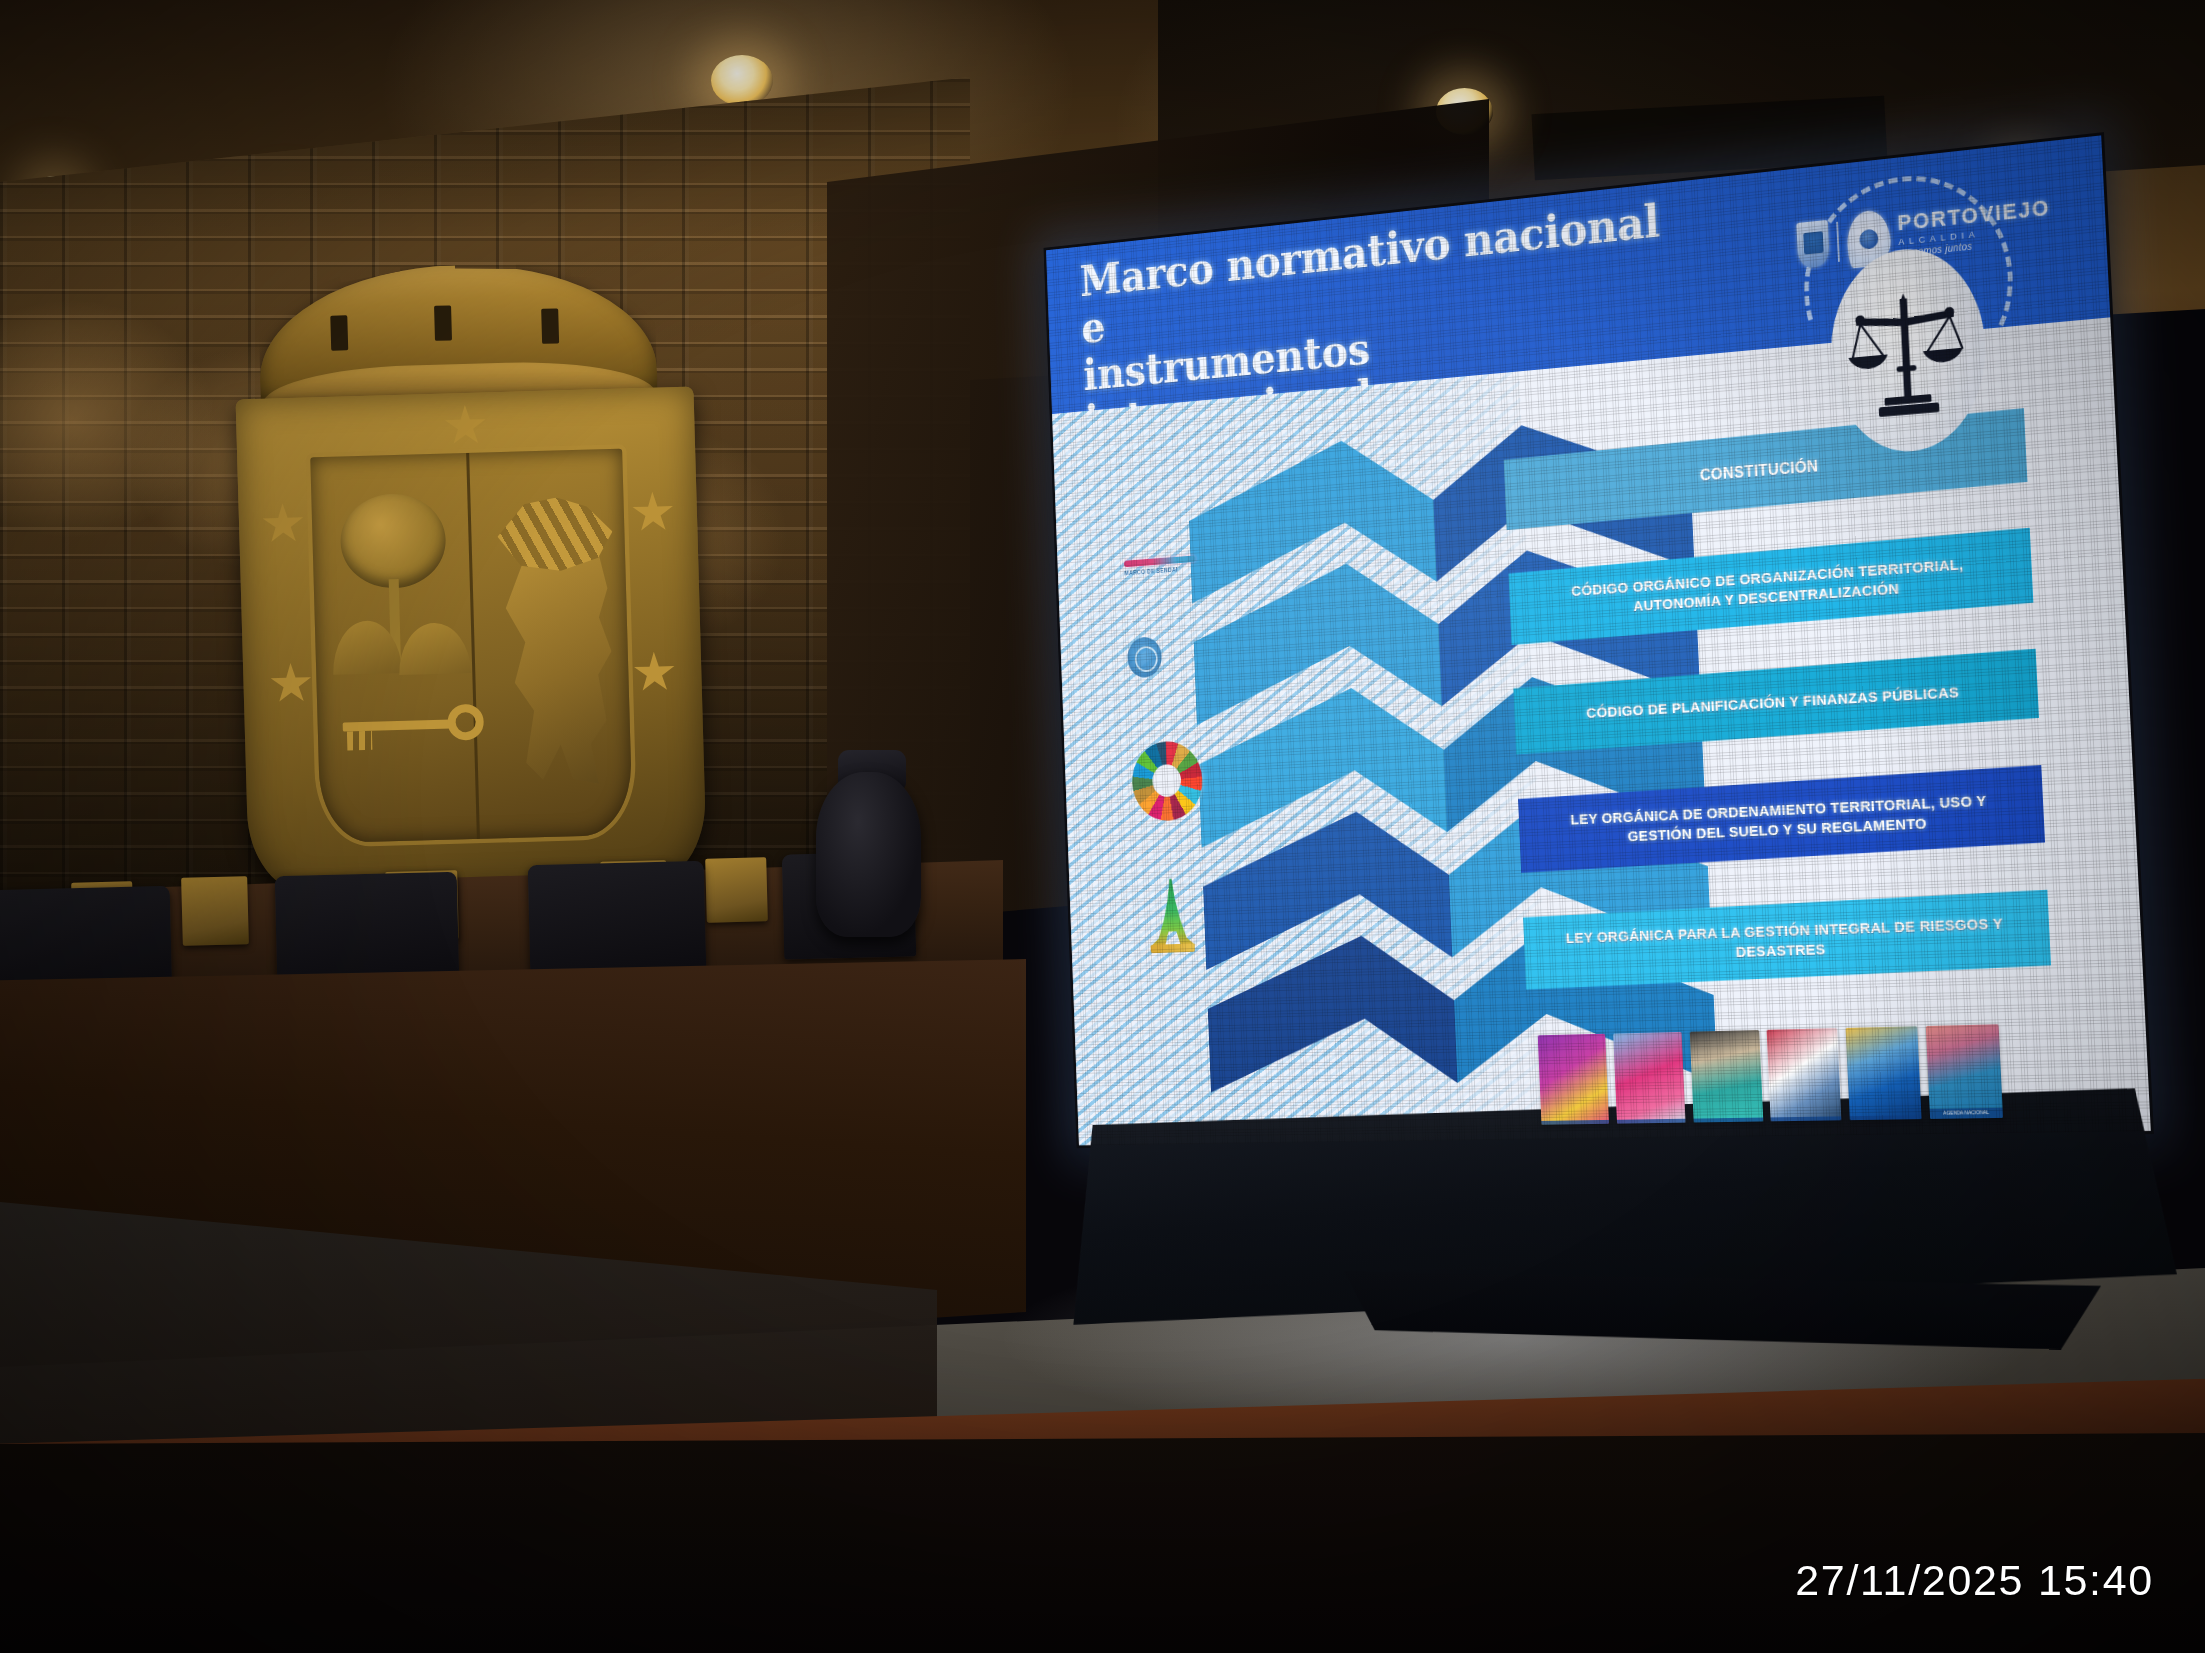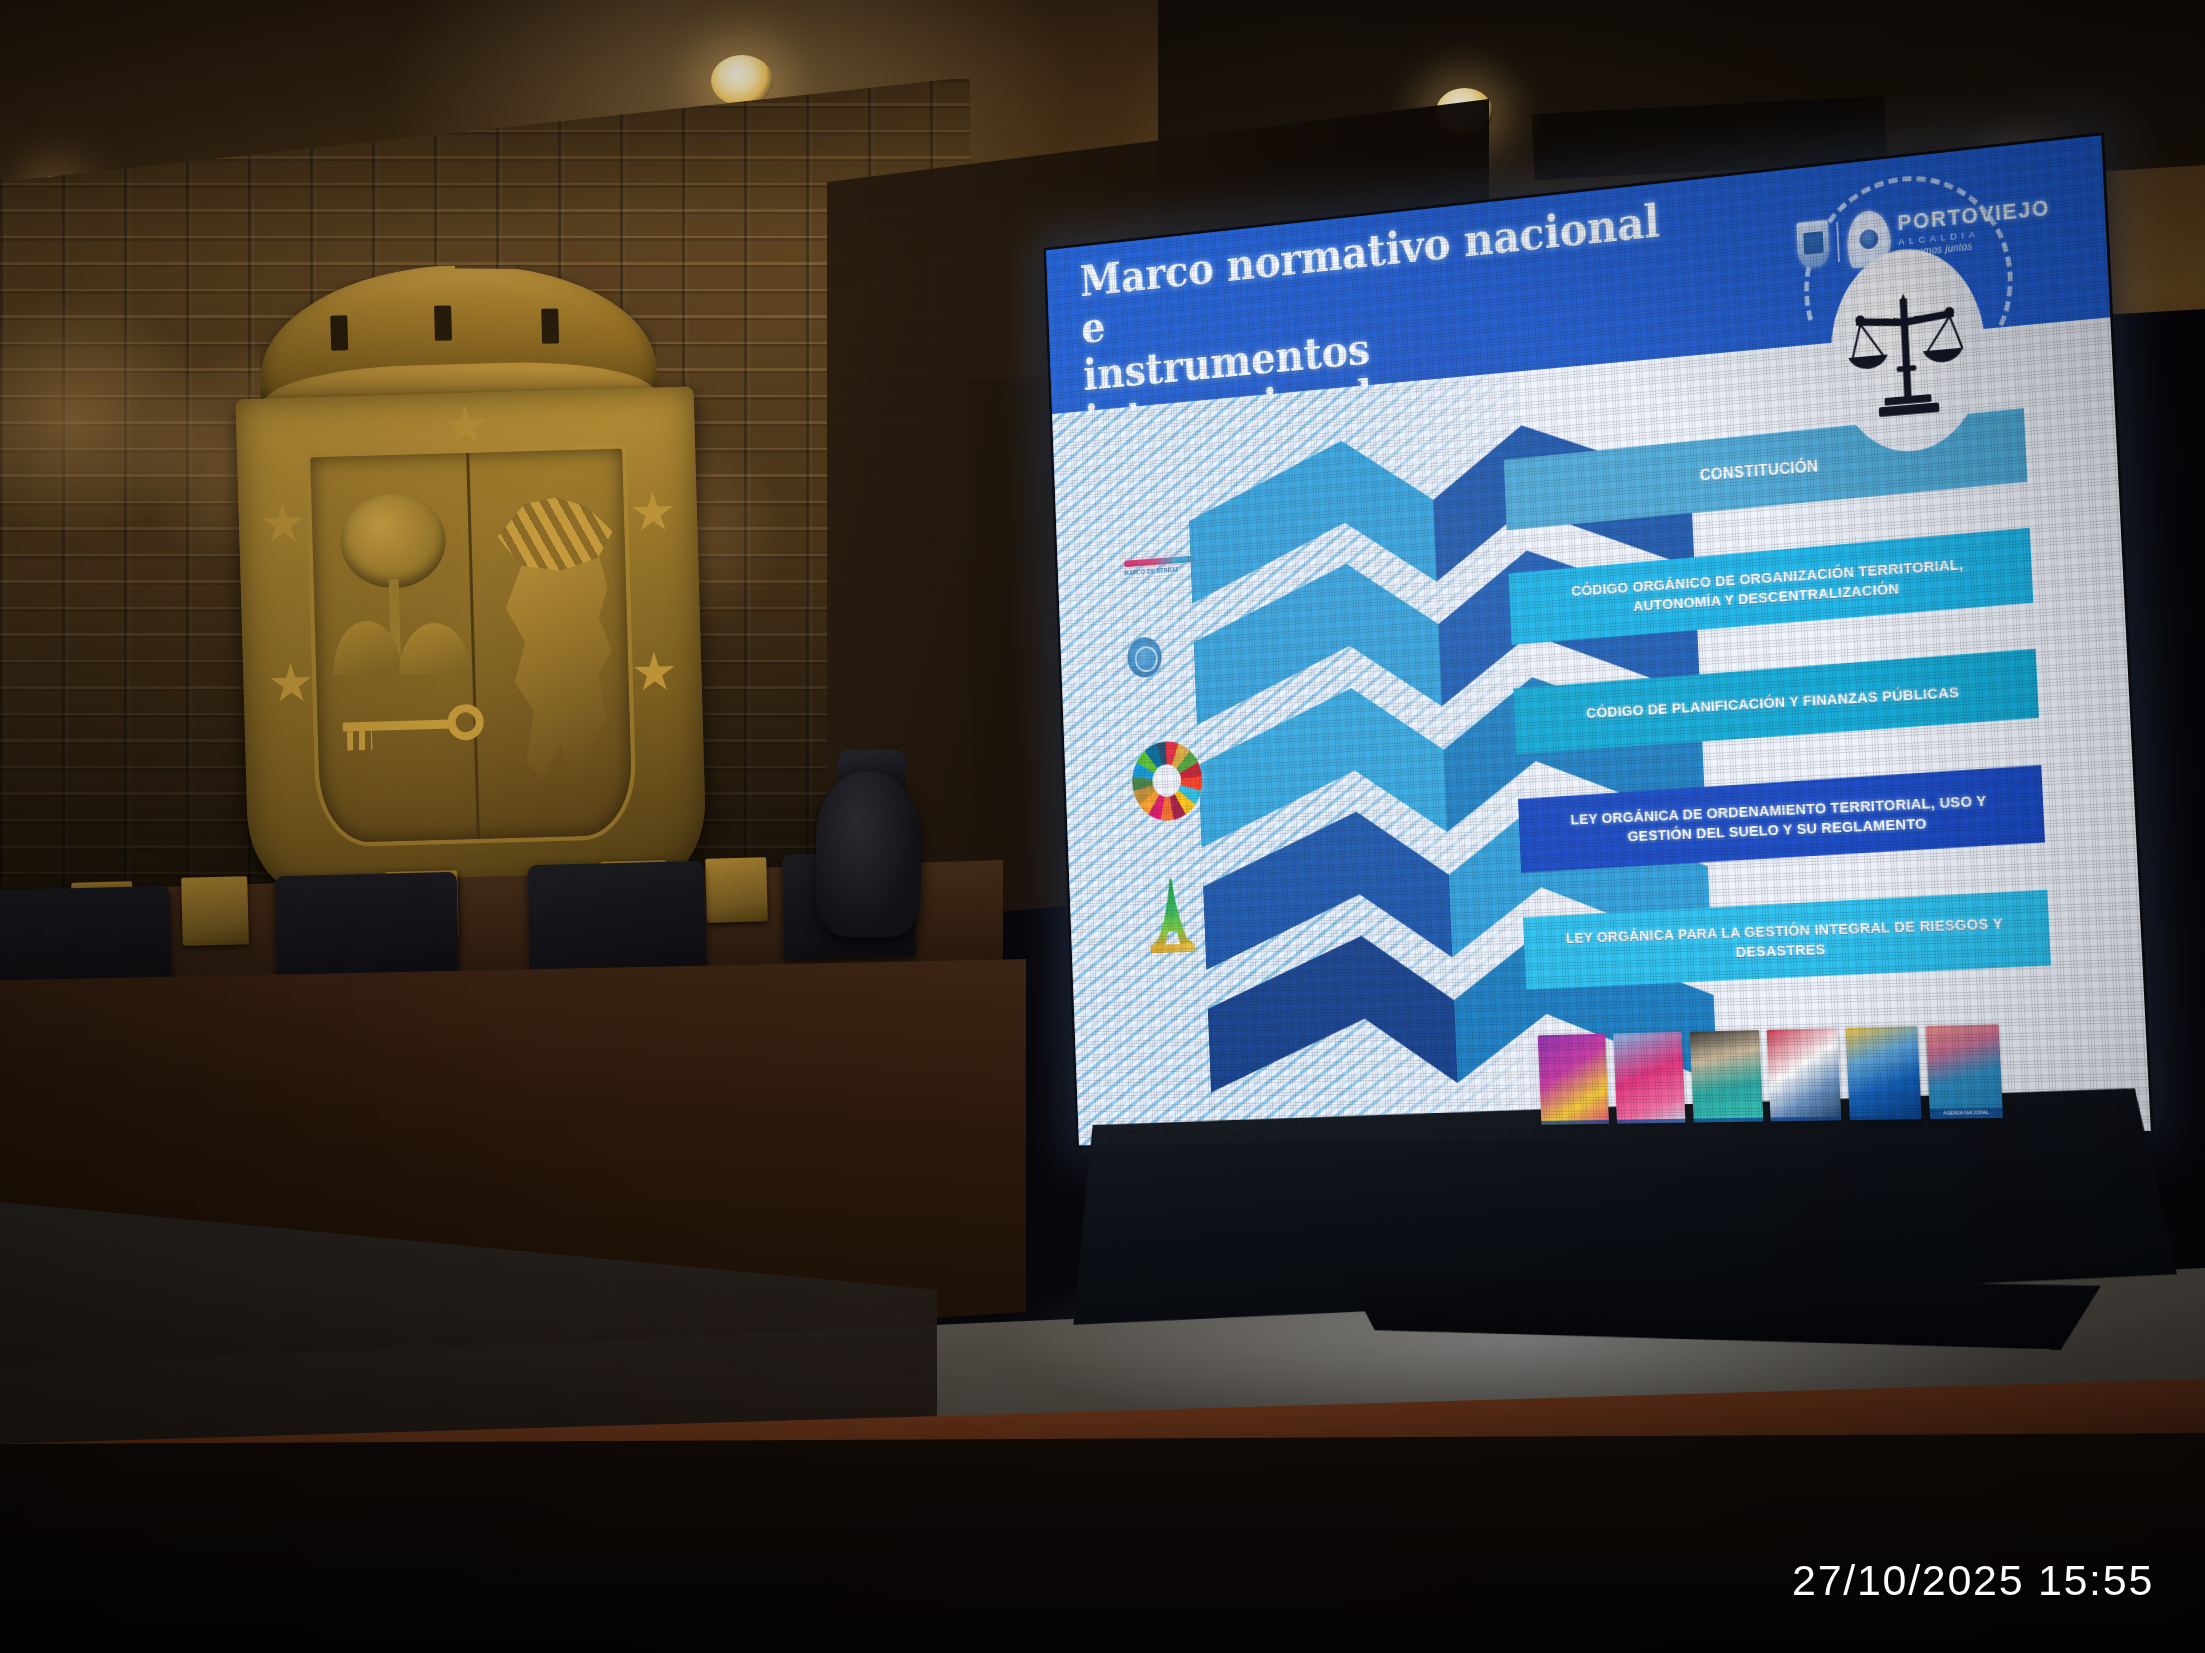--- a/index.html
+++ b/index.html
@@ -598,15 +598,15 @@
         <div class="led-bloom"></div>
       </div>
 
       <div class="screen-base"></div>
       <div class="screen-base-foot"></div>
     </div>
   </div>
 
   <div class="vignette"></div>
 
-  <div class="timestamp">27/10/2025 15:55</div>
+  <div class="timestamp">27/11/2025 15:40</div>
 </div>
 
 
 </body></html>

